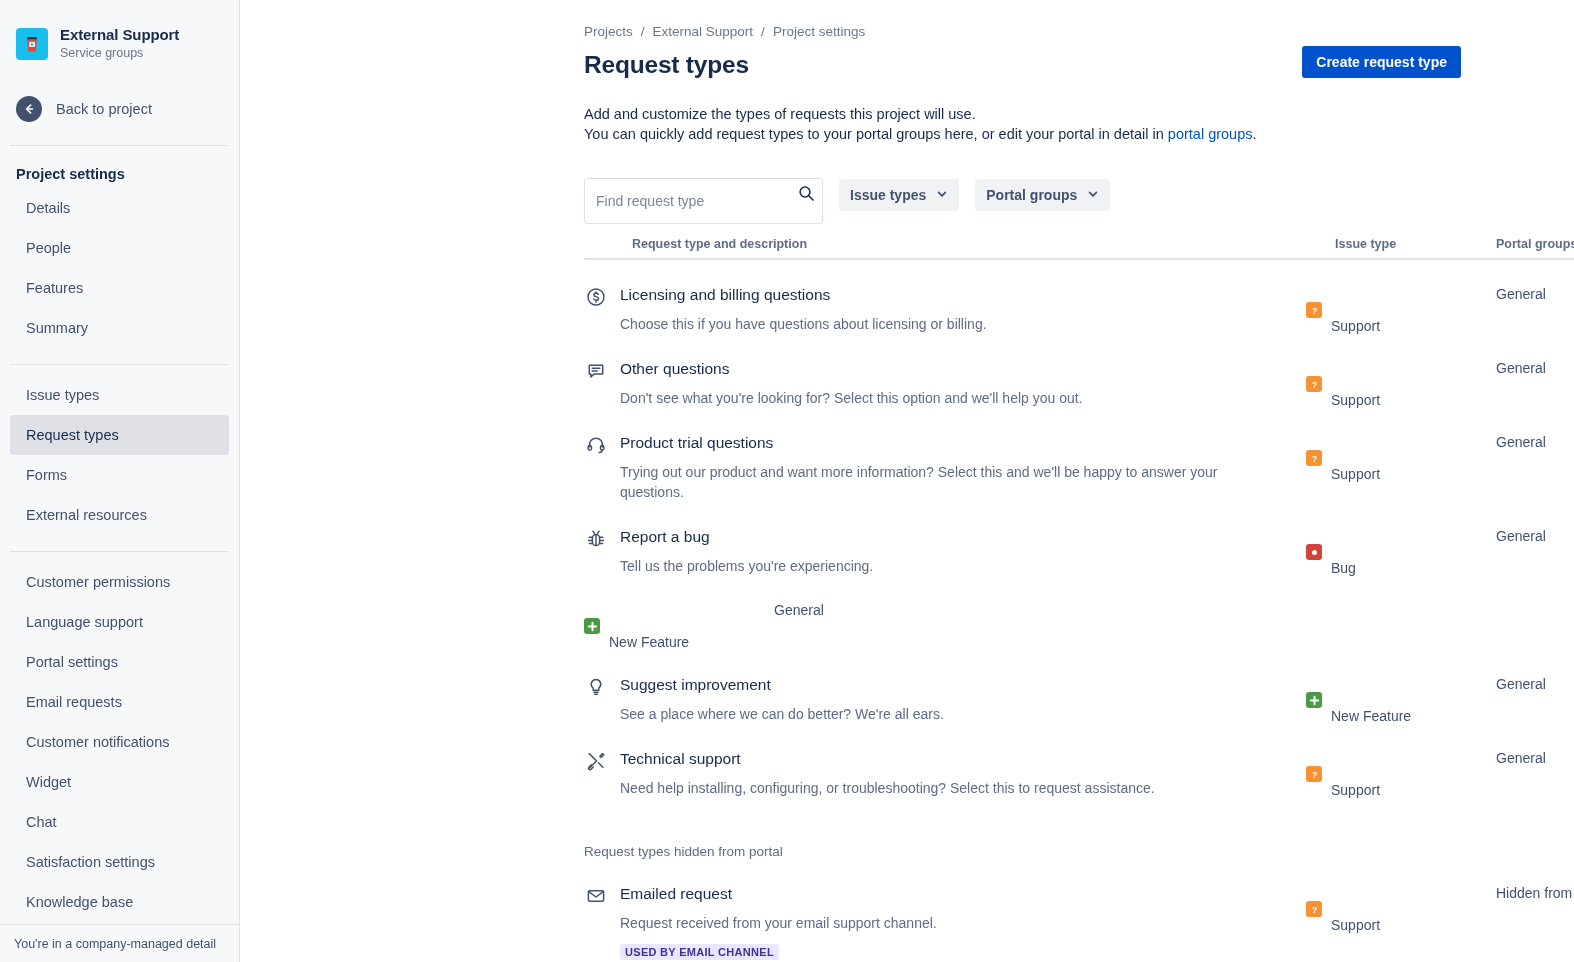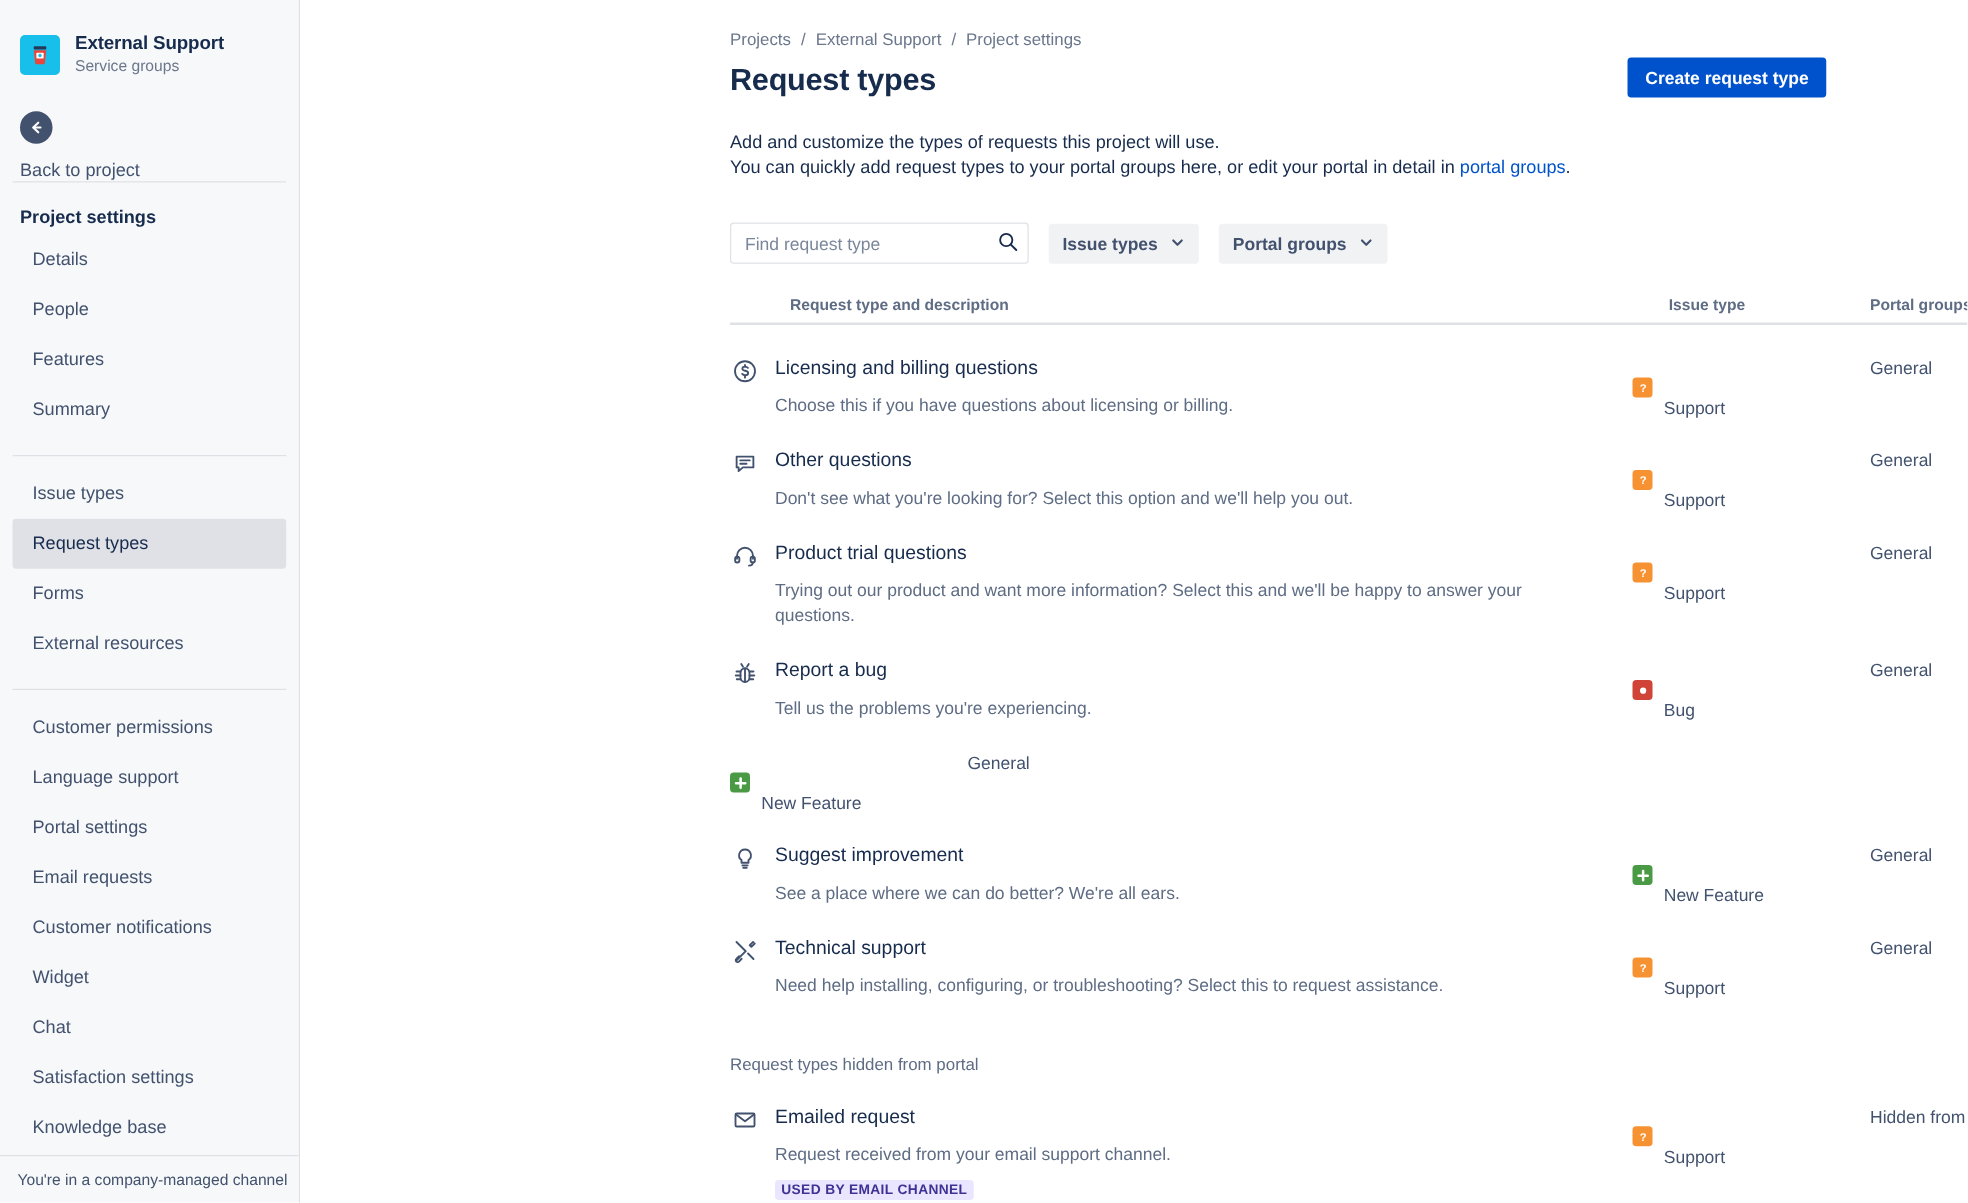--- a/index.html
+++ b/index.html
@@ -32,24 +32,23 @@
     display: flex; align-items: center; justify-content: center;
   }
   .proj-meta { display: flex; flex-direction: column; gap: 1px; min-width: 0; }
   .proj-name {
     font-size: 15px; font-weight: 700; color: #172B4D;
     letter-spacing: -0.1px; line-height: 18px;
   }
   .proj-sub { font-size: 12.5px; color: #6B778C; line-height: 16px; }
 
   .back-row {
-    display: flex; gap: 14px;
+    display: flex; align-items: center; gap: 14px;
     padding: 0 16px; height: 40px; margin-top: 28px;
     cursor: pointer;
-    flex-direction: column;
   }
   .back-circle {
     width: 26px; height: 26px; border-radius: 50%;
     background: #42526E; display: flex; align-items: center; justify-content: center;
     flex: 0 0 26px;
   }
   .back-label { font-size: 14.5px; color: #42526E; }
 
   .sb-divider { height: 1px; background: #DFE1E6; margin: 16px 10px 0 10px; }
 
@@ -91,21 +90,21 @@
     position: absolute; right: 113px; top: 46px;
   }
 
   .intro { margin-top: 24px; font-size: 14.5px; color: #172B4D; line-height: 20px; }
   .intro .l2 { margin-top: 0px; }
   .intro a { color: #0052CC; text-decoration: none; cursor: pointer; }
 
   .toolbar { display: flex; align-items: center; gap: 16px; margin-top: 34px; }
   .search-wrap { position: relative; width: 239px; height: 33px; }
   .search-input {
-    width: 239px; height: 33px; border: 1px solid #DFE1E6; border-radius: 3px;
+    width: 239px; height: 46px; border: 1px solid #DFE1E6; border-radius: 3px;
     background: #fff; font-size: 14px; color: #172B4D;
     font-family: inherit; padding: 0 20px 0 11px; outline: none;
   }
   .search-input::placeholder { color: #7A869A; }
   .search-icon-btn {
     position: absolute; right: 8px; top: 7px; width: 18px; height: 18px;
     background: none; border: none; padding: 0; cursor: pointer;
   }
   .filter-btn {
     display: inline-flex; align-items: center; gap: 10px;
@@ -215,21 +214,21 @@
         <div class="sb-item">Customer notifications</div>
         <div class="sb-item">Widget</div>
         <div class="sb-item">Chat</div>
         <div class="sb-item">Satisfaction settings</div>
         <div class="sb-item">Knowledge base</div>
         <div class="sb-item">SLAs</div>
       </div>
 
     </div>
 
-    <div class="sb-footer">You're in a company-managed channel</div>
+    <div class="sb-footer">You're in a company-managed detail</div>
   </div>
 
   <div class="main">
     <button class="create-btn">Create request type</button>
 
     <div class="main-inner">
 
       <div class="breadcrumb">
         <a>Projects</a>
         <span class="bc-sep">/</span>

